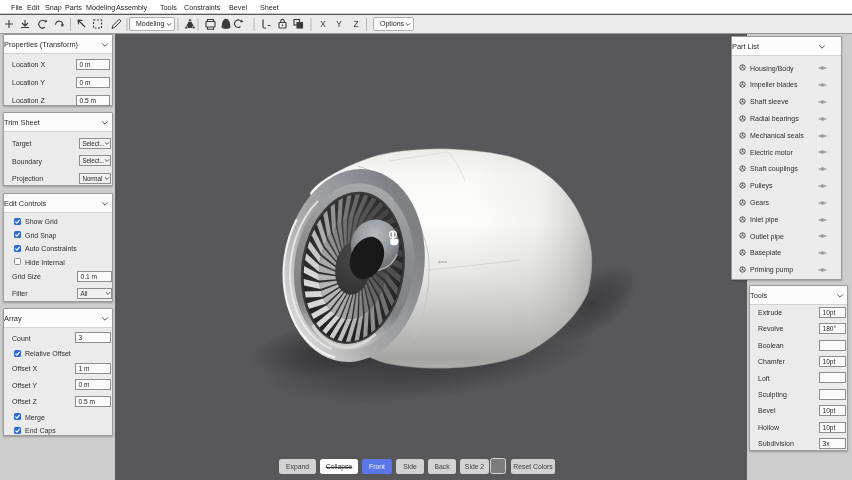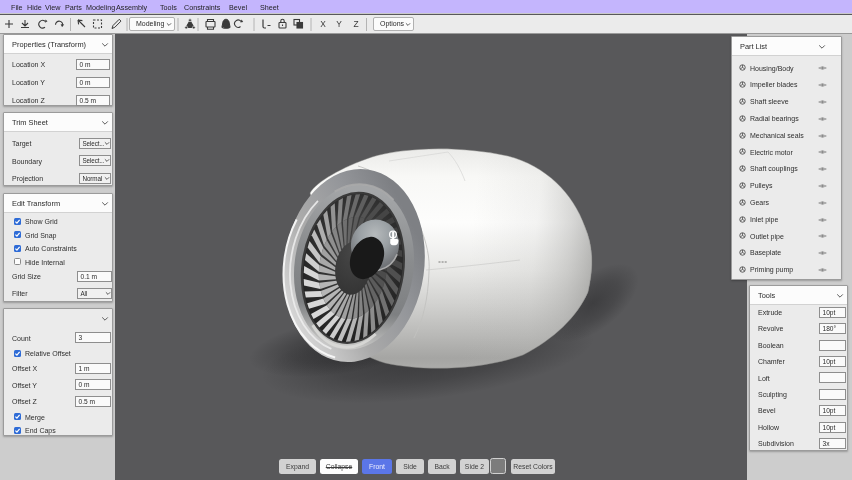--- a/index.html
+++ b/index.html
@@ -1,24 +1,24 @@
 <!DOCTYPE html>
 <html><head><meta charset="utf-8"><style>
 *{margin:0;padding:0;box-sizing:border-box}
 html,body{width:852px;height:480px;overflow:hidden;font-family:"Liberation Sans",sans-serif;background:#58585a}
-#menubar{position:absolute;left:0;top:0;width:852px;height:14px;background:#c4b5fd;border-bottom:1px solid #c9c9c9}
+#menubar{position:absolute;left:0;top:0;width:852px;height:14px;background:#ffffff;border-bottom:1px solid #c9c9c9}
 #menubar span{position:absolute;top:2.5px;font-size:7.2px;color:#1e1e1e}
 #toolbar{position:absolute;left:0;top:15px;width:852px;height:19px;background:#ebebeb;border-bottom:1px solid #9a9a9a}
 #tbi{position:absolute;left:0;top:0}
 .tbtn{position:absolute;top:2px;height:14px;background:#fbfbfb;border:1px solid #b0b0b0;border-radius:2px;font-size:7px;color:#2a2a2a;line-height:12.5px;text-align:left;padding-left:6px}
 #leftcol{position:absolute;left:0;top:34px;width:115px;height:446px;background:#cdcdcd}
 #rightcol{position:absolute;left:747px;top:34px;width:105px;height:446px;background:#cdcdcd}
 #vp{position:absolute;left:115px;top:33px}
 .pan{position:absolute;background:#ebebeb;border:1px solid #9b9b9b;border-radius:1px;box-shadow:0 1px 2px rgba(0,0,0,0.25)}
-.phead{position:absolute;left:0;top:0;right:0;height:19px;background:#fcfcfc;border-bottom:1px solid #d2d2d2;font-size:7.4px;color:#2a2a2a;line-height:19px;padding-left:8px}
+.phead{position:absolute;left:0;top:0;right:0;height:19px;background:#fcfcfc;border-bottom:1px solid #d2d2d2;font-size:7.4px;color:#2a2a2a;line-height:19px;}
 .lab{position:absolute;font-size:7px;color:#2e2e2e;line-height:8px;white-space:nowrap}
 .inp{position:absolute;height:11px;background:#fafafa;border:1px solid #8e8e8e;font-size:6.6px;color:#2a2a2a;line-height:9.5px;padding-left:2.5px;white-space:nowrap;overflow:hidden}
 .sel{background:#f1f1f1;font-size:6.3px;letter-spacing:-0.1px}
 .ic{position:absolute}
 .cb{position:absolute;width:7px;height:7px;background:#2e6bd6;border-radius:1.5px;display:inline-block}
 .cb svg{display:block}
 .cbu{position:absolute;width:7px;height:7px;background:#fdfdfd;border:1px solid #8a8a8a;border-radius:1.5px;display:inline-block}
 #botbar .bt{position:absolute;top:459px;height:15px;border-radius:2.5px;font-size:6.8px;text-align:center;line-height:15px;color:#3c3c3c}
 .b{background:#d2d2d2}
 .w{background:#fdfdfd;text-decoration:line-through}
@@ -176,22 +176,22 @@
  <ellipse cx="375" cy="245" rx="24" ry="25.5" transform="rotate(12 375 245)" fill="url(#capG)"></ellipse>
  <path d="M363,267.1 A24,25.5 0 0 0 398.6,249.4" fill="none" stroke="#b2b2b2" stroke-width="1.6" transform="rotate(12 375 245)" opacity="0.9"></path>
  <ellipse cx="367" cy="258" rx="16" ry="22" transform="rotate(24 367 258)" fill="#191919"></ellipse>
  <circle cx="393" cy="234.5" r="3.4" fill="none" stroke="#ffffff" stroke-width="1.3" opacity="0.95"></circle>
  <rect x="392.1" y="231.5" width="2.1" height="8.5" rx="1" fill="#ffffff"></rect>
  <path d="M390.3,239 h6.6 a1.6,1.6 0 0 1 1.6,1.7 l-0.5,2.4 a2.6,2.6 0 0 1 -2.6,2.1 h-2.6 a2.9,2.9 0 0 1 -2.6,-1.9 z" fill="#ffffff"></path>
 </svg>
 
 <div id="menubar">
     <span style="left:11px">File</span>
-    <span style="left:27px">Hide</span>
-    <span style="left:45px">View</span>
+    <span style="left:27px">Edit</span>
+    <span style="left:45px">Snap</span>
     <span style="left:65px">Parts</span>
     <span style="left:86px">Modeling</span>
     <span style="left:116px">Assembly</span>
     <span style="left:160px">Tools</span>
     <span style="left:184px">Constraints</span>
     <span style="left:229px">Bevel</span>
     <span style="left:260px">Sheet</span>
   </div>
 <div id="toolbar">
 
@@ -274,21 +274,21 @@
     <svg class="ic" style="left:100px;top:45.1px" width="6" height="5" viewBox="0 0 10 7">
       <path d="M1.5,1.5 L5,5 L8.5,1.5" fill="none" stroke="#555" stroke-width="1.6"></path>
     </svg>
     <div class="lab" style="left:8px;top:62px">Projection</div>
     <div class="inp sel" style="left:75px;top:59.8px;width:32px">Normal</div>
     <svg class="ic" style="left:100px;top:62.6px" width="6" height="5" viewBox="0 0 10 7">
       <path d="M1.5,1.5 L5,5 L8.5,1.5" fill="none" stroke="#555" stroke-width="1.6"></path>
     </svg>
   </div>
 <div class="pan" style="left:3px;top:193px;width:110px;height:109px">
-    <div class="phead">Edit Transform</div>
+    <div class="phead">Edit Controls</div>
     <svg class="ic" style="left:97px;top:7px" width="8" height="6" viewBox="0 0 10 7">
       <path d="M1.5,1.5 L5,5 L8.5,1.5" fill="none" stroke="#555" stroke-width="1.2"></path>
     </svg>
     <span class="cb" style="left:10px;top:23.5px">
       <svg width="7" height="7" viewBox="0 0 10 10">
         <path d="M2,5.2 L4.2,7.4 L8,2.8" fill="none" stroke="#fff" stroke-width="1.8"></path>
       </svg>
     </span>
     <div class="lab" style="left:21px;top:24px">Show Grid</div>
     <span class="cb" style="left:10px;top:37px">
@@ -307,20 +307,21 @@
     <div class="lab" style="left:21px;top:64.5px">Hide Internal</div>
     <div class="lab" style="left:8px;top:79px">Grid Size</div>
     <div class="inp" style="left:73px;top:76.8px;width:35px">0.1 m</div>
     <div class="lab" style="left:8px;top:96px">Filter</div>
     <div class="inp sel" style="left:73px;top:93.8px;width:35px">All</div>
     <svg class="ic" style="left:101px;top:96.6px" width="6" height="5" viewBox="0 0 10 7">
       <path d="M1.5,1.5 L5,5 L8.5,1.5" fill="none" stroke="#555" stroke-width="1.6"></path>
     </svg>
   </div>
 <div class="pan" style="left:3px;top:308px;width:110px;height:128px">
+    <div class="phead">Array</div>
     <svg class="ic" style="left:97px;top:7px" width="8" height="6" viewBox="0 0 10 7">
       <path d="M1.5,1.5 L5,5 L8.5,1.5" fill="none" stroke="#555" stroke-width="1.2"></path>
     </svg>
     <div class="lab" style="left:8px;top:25.5px">Count</div>
     <div class="inp" style="left:71px;top:23.3px;width:36px">3</div>
     <span class="cb" style="left:10px;top:40.5px">
       <svg width="7" height="7" viewBox="0 0 10 10">
         <path d="M2,5.2 L4.2,7.4 L8,2.8" fill="none" stroke="#fff" stroke-width="1.8"></path>
       </svg>
     </span>

